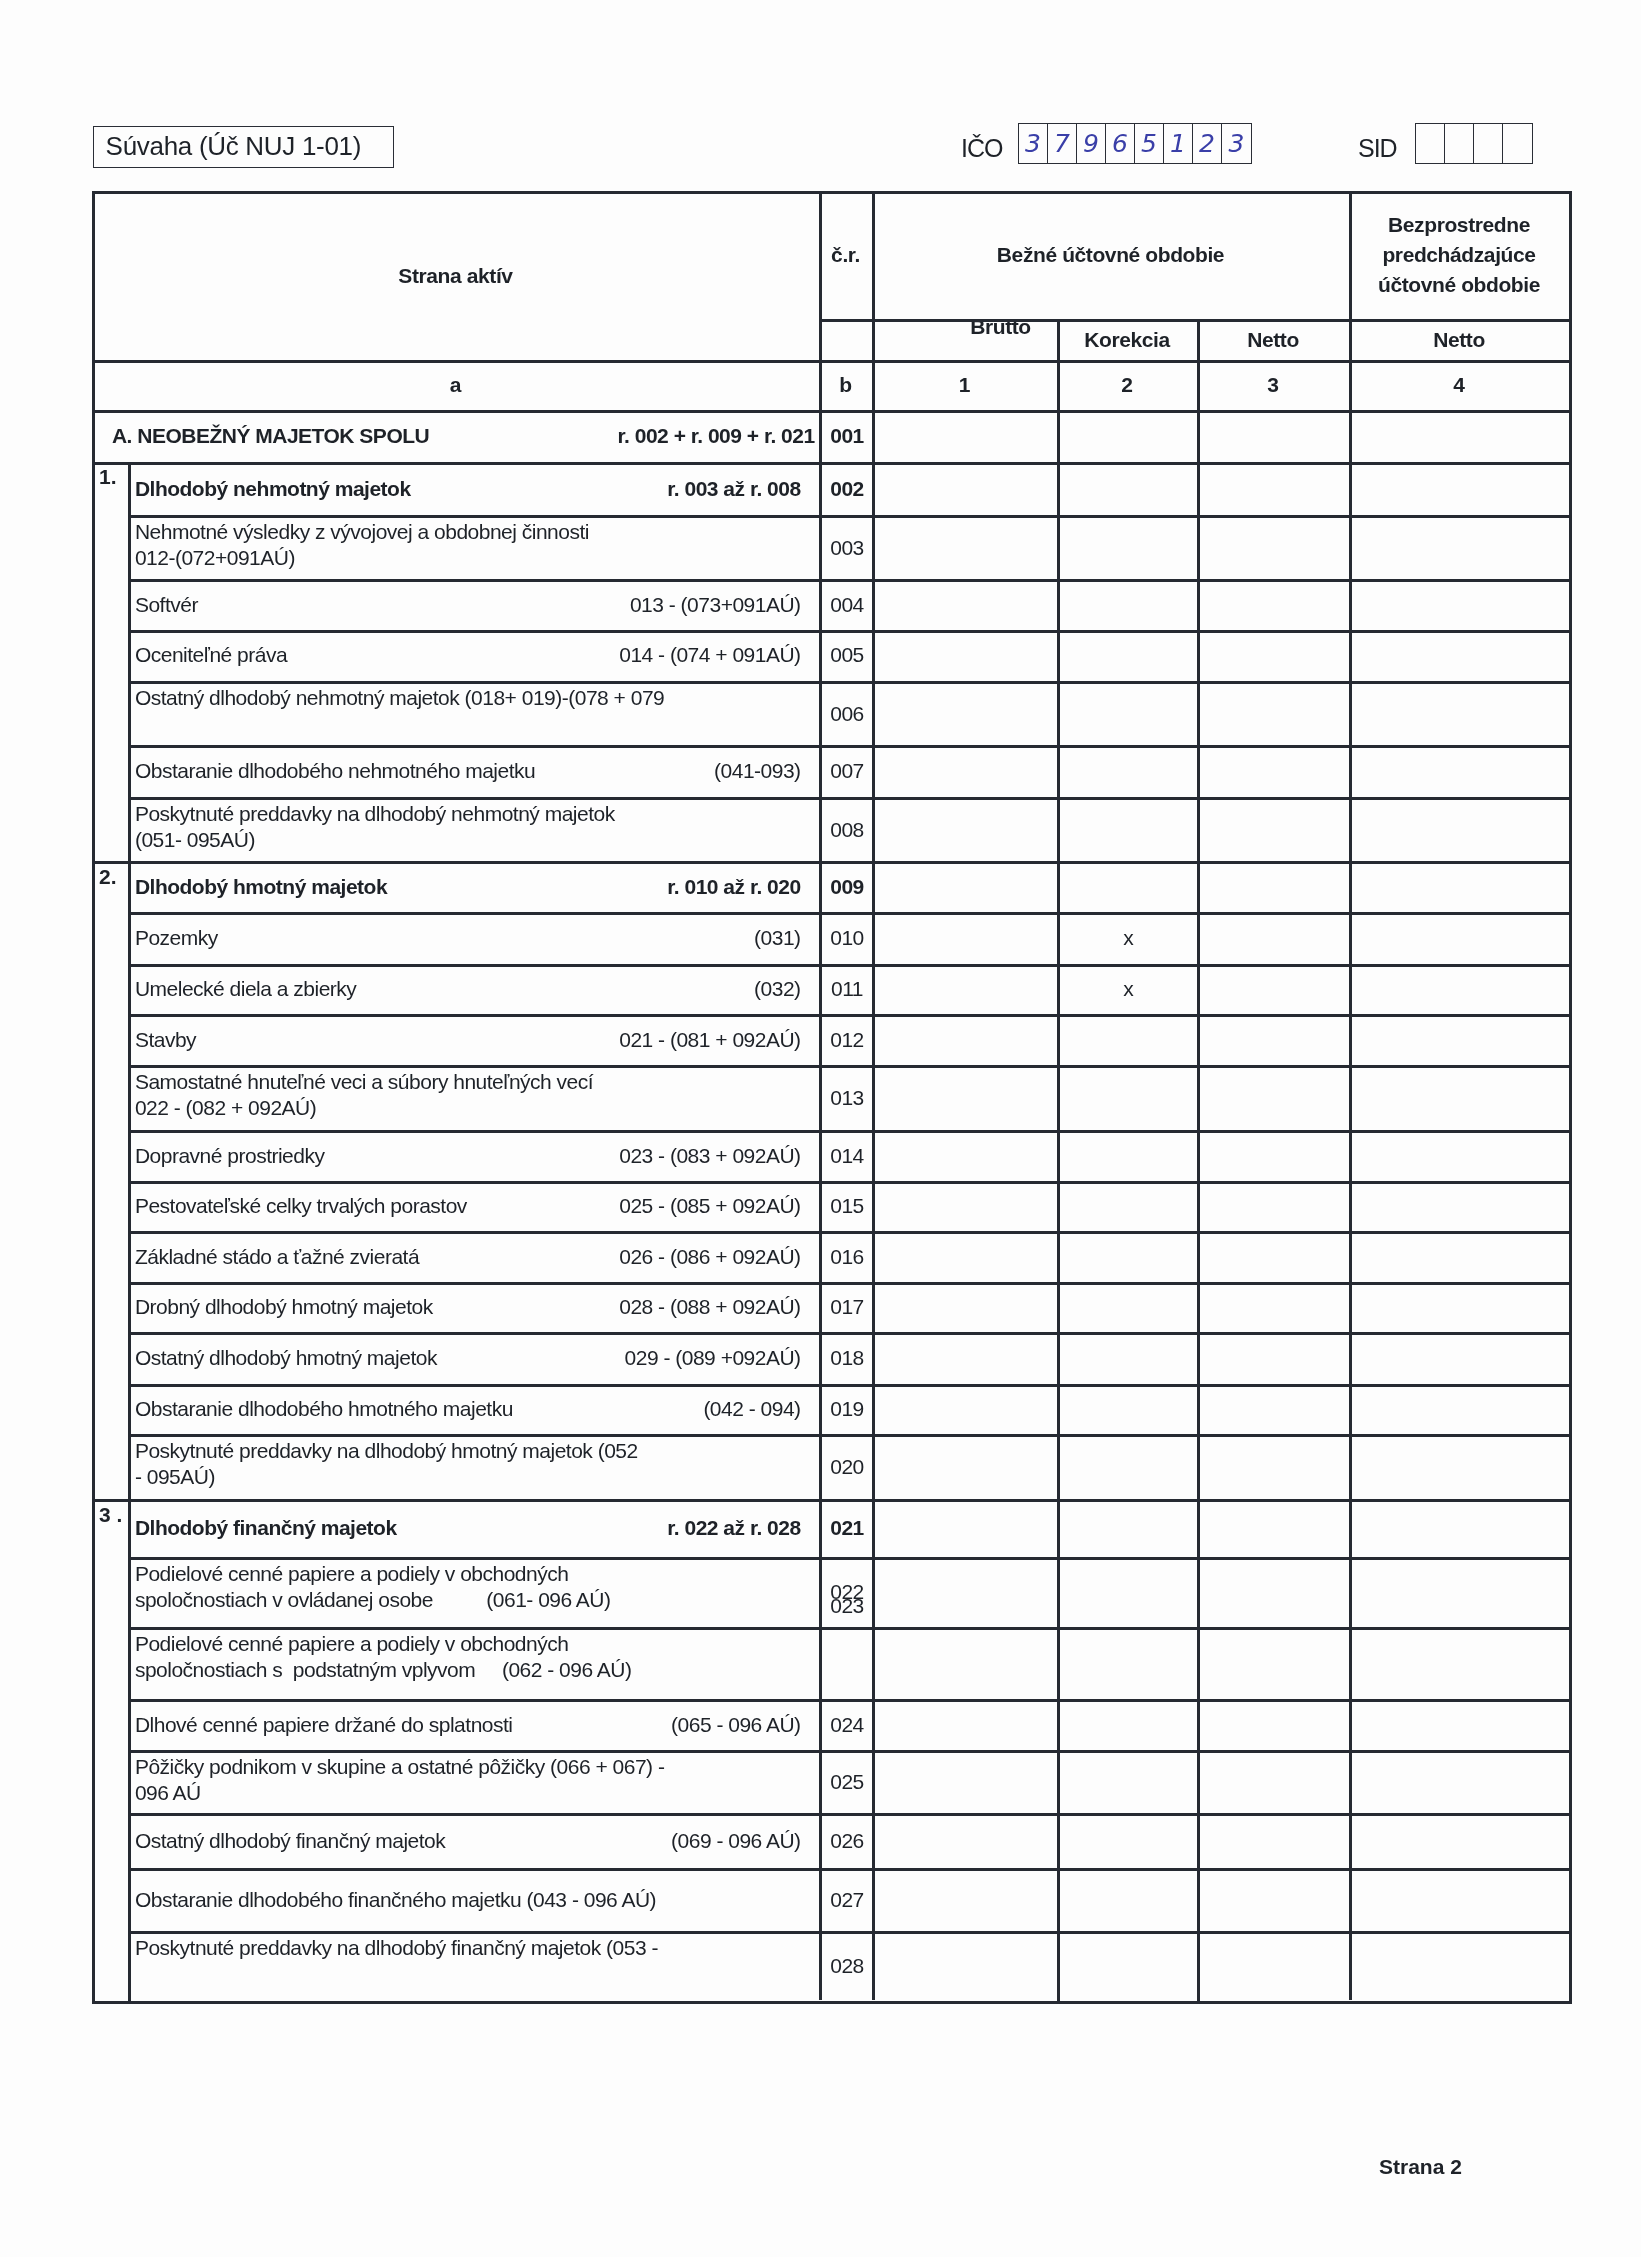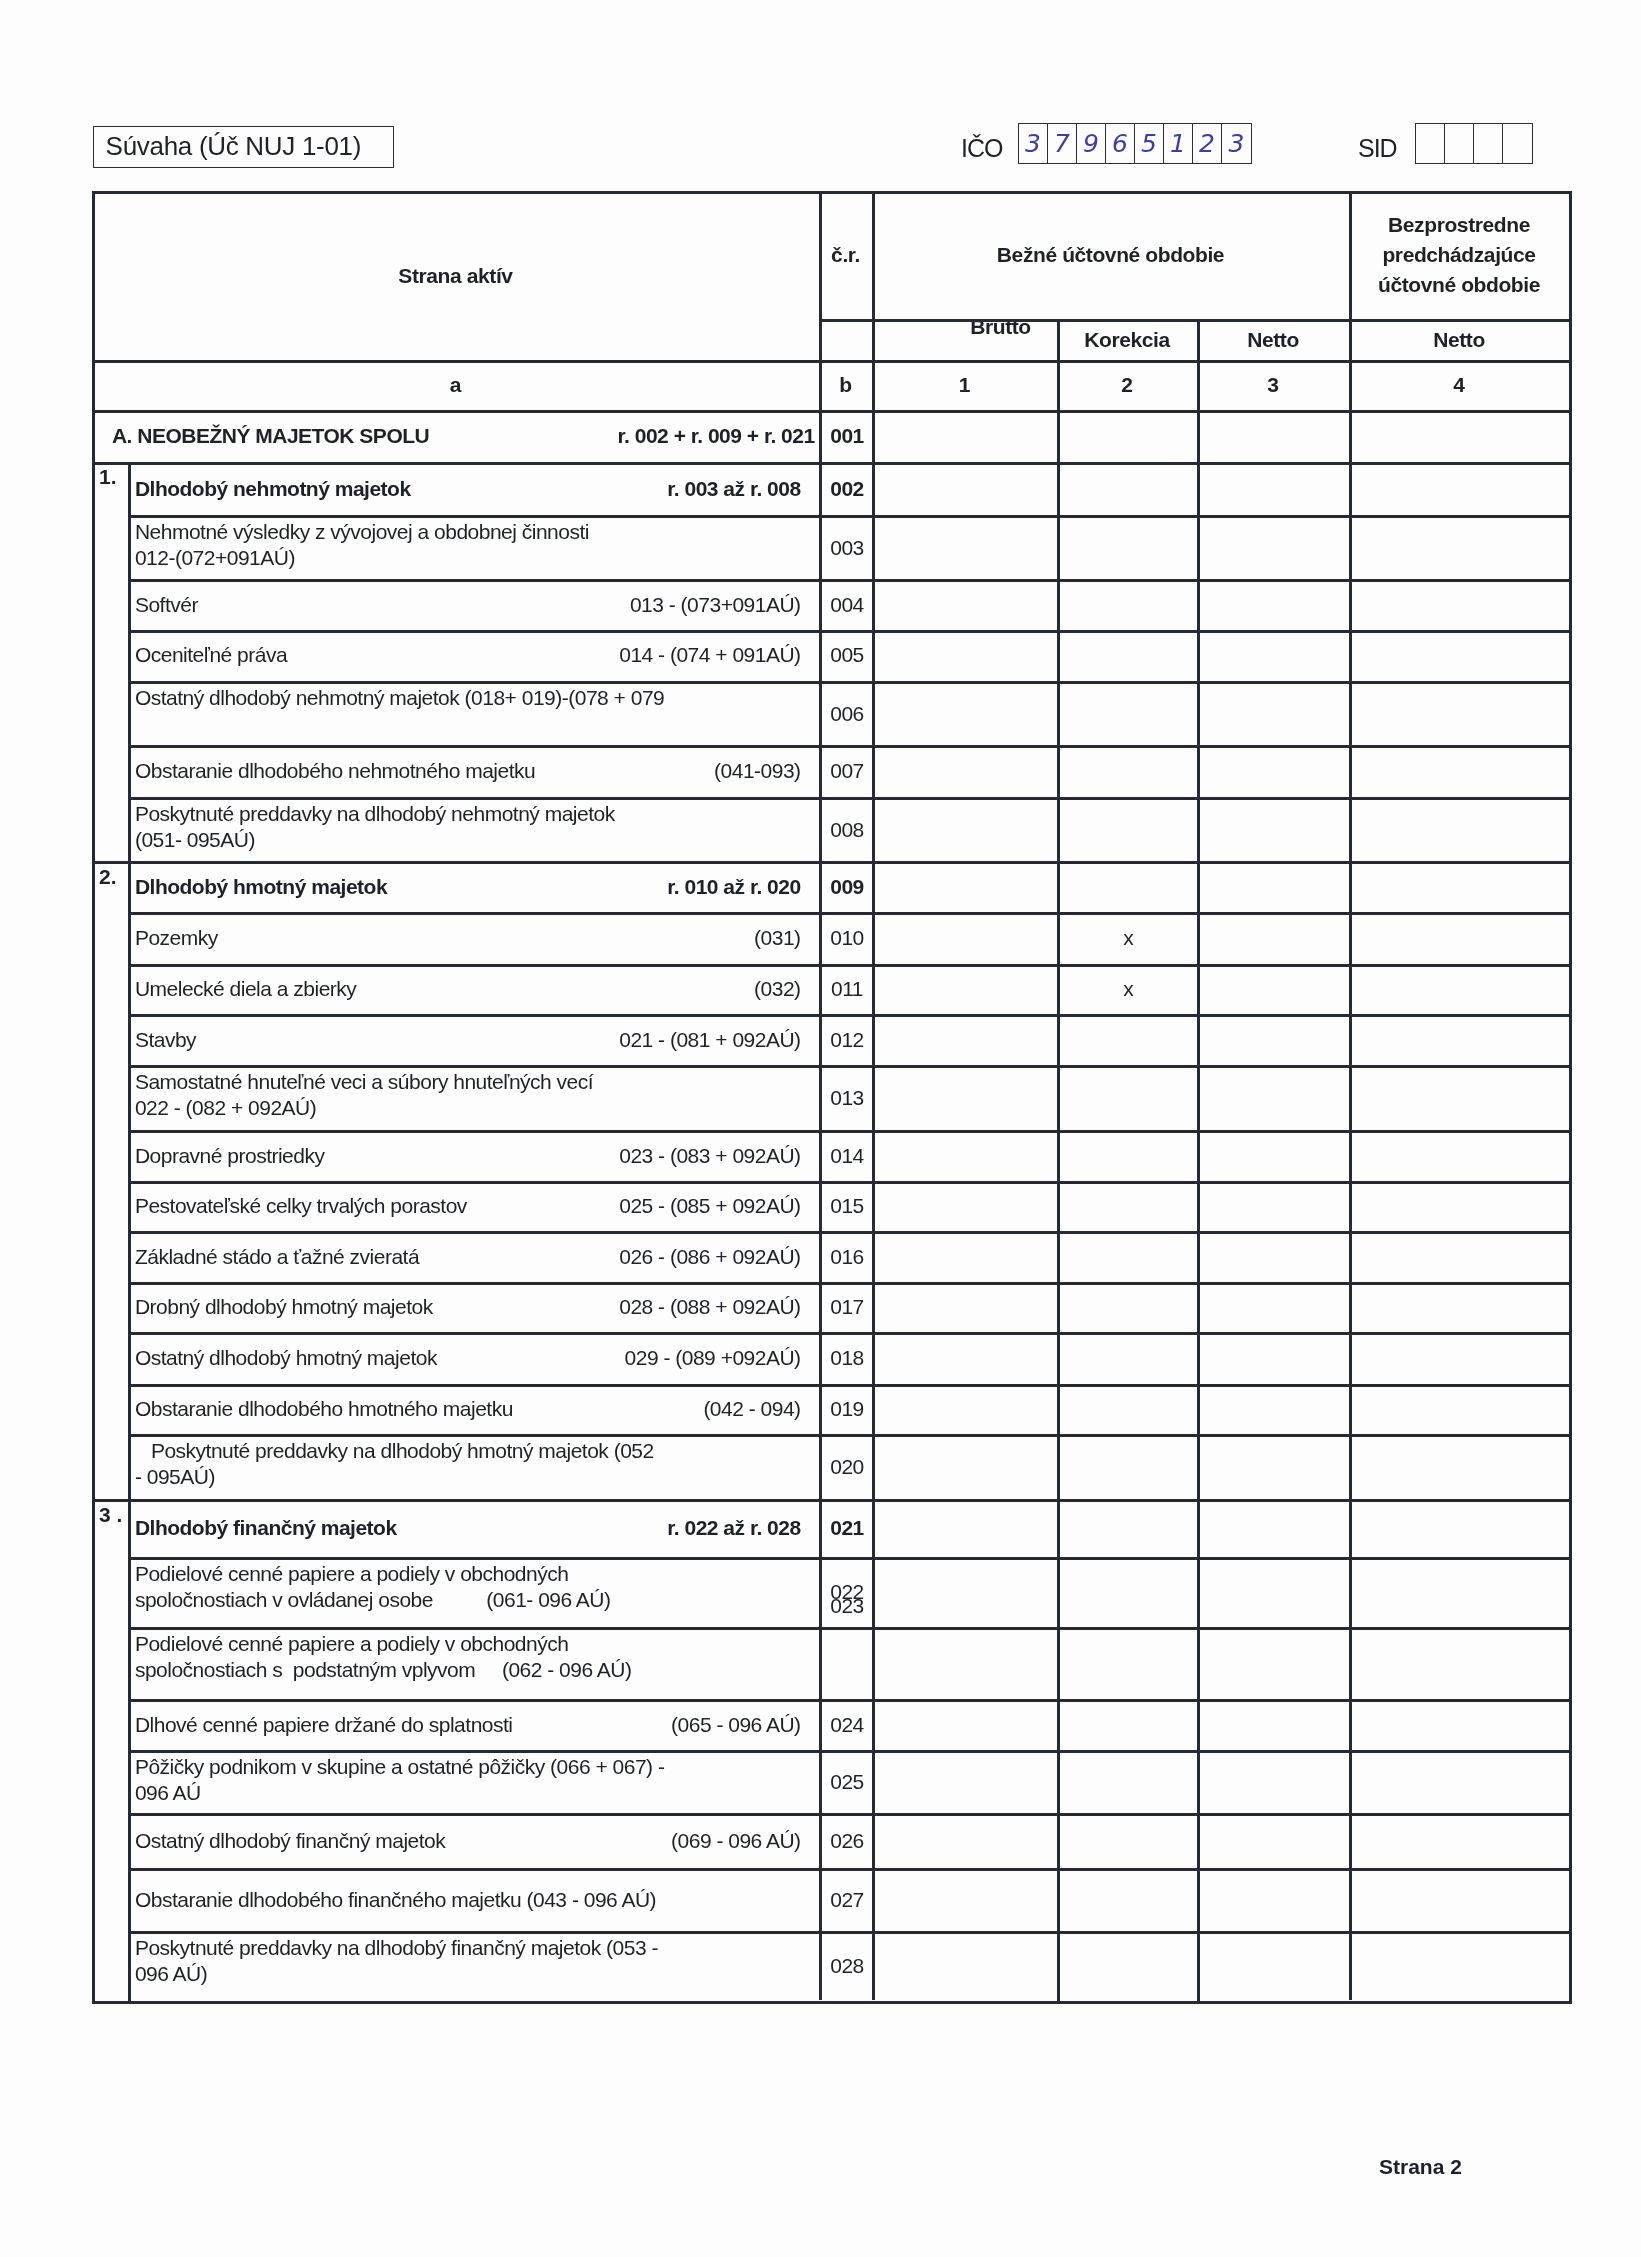--- a/index.html
+++ b/index.html
@@ -284,21 +284,21 @@
       <span class="t">Obstaranie dlhodobého hmotného majetku</span>
       <span class="acct">(042 - 094)</span>
     </div>
     <div class="cell rowno" style="left: 819px; top: 1384px; width: 56px; height: 50px;">019</div>
     <div class="cell xmark" style="left: 875px; top: 1384px; width: 182px; height: 50px;"></div>
     <div class="cell xmark" style="left: 1060px; top: 1384px; width: 137px; height: 50px;"></div>
     <div class="cell xmark" style="left: 1200px; top: 1384px; width: 149px; height: 50px;"></div>
     <div class="cell xmark" style="left: 1352px; top: 1384px; width: 217px; height: 50px;"></div>
     <div class="line-h" style="left: 92px; top: 1499px; width: 1480px;"></div>
     <div class="cell label two-line" style="left: 131px; top: 1434px; width: 687px; height: 66px;">
-      <span class="t" style="display: block; margin-left: 16px;">Poskytnuté preddavky na dlhodobý hmotný majetok (052</span>
+      <span class="t" style="display: block;">Poskytnuté preddavky na dlhodobý hmotný majetok (052</span>
       <span style="display: block; white-space: pre;">- 095AÚ)</span>
     </div>
     <div class="cell rowno" style="left: 819px; top: 1434px; width: 56px; height: 66px;">020</div>
     <div class="cell xmark" style="left: 875px; top: 1434px; width: 182px; height: 66px;"></div>
     <div class="cell xmark" style="left: 1060px; top: 1434px; width: 137px; height: 66px;"></div>
     <div class="cell xmark" style="left: 1200px; top: 1434px; width: 149px; height: 66px;"></div>
     <div class="cell xmark" style="left: 1352px; top: 1434px; width: 217px; height: 66px;"></div>
     <div class="line-h" style="left: 128px; top: 1557px; width: 1443px;"></div>
     <div class="cell label bold" style="left: 131px; top: 1499px; width: 687px; height: 58px;">
       <span class="t">Dlhodobý finančný majetok</span>
@@ -364,21 +364,20 @@
       <span class="t">Obstaranie dlhodobého finančného majetku (043 - 096 AÚ)</span>
     </div>
     <div class="cell rowno" style="left: 819px; top: 1868px; width: 56px; height: 63px;">027</div>
     <div class="cell xmark" style="left: 875px; top: 1868px; width: 182px; height: 63px;"></div>
     <div class="cell xmark" style="left: 1060px; top: 1868px; width: 137px; height: 63px;"></div>
     <div class="cell xmark" style="left: 1200px; top: 1868px; width: 149px; height: 63px;"></div>
     <div class="cell xmark" style="left: 1352px; top: 1868px; width: 217px; height: 63px;"></div>
     <div class="line-h" style="left: 92px; top: 2001px; width: 1480px;"></div>
     <div class="cell label two-line" style="left: 131px; top: 1931px; width: 687px; height: 70px;">
       <span class="t" style="display: block;">Poskytnuté preddavky na dlhodobý finančný majetok (053 -</span>
-      <span style="display: block; white-space: pre;">096 AÚ)</span>
     </div>
     <div class="cell rowno" style="left: 819px; top: 1931px; width: 56px; height: 70px;">028</div>
     <div class="cell xmark" style="left: 875px; top: 1931px; width: 182px; height: 70px;"></div>
     <div class="cell xmark" style="left: 1060px; top: 1931px; width: 137px; height: 70px;"></div>
     <div class="cell xmark" style="left: 1200px; top: 1931px; width: 149px; height: 70px;"></div>
     <div class="cell xmark" style="left: 1352px; top: 1931px; width: 217px; height: 70px;"></div>
   </div>
 
 <div class="abs footer">Strana 2</div>
 

